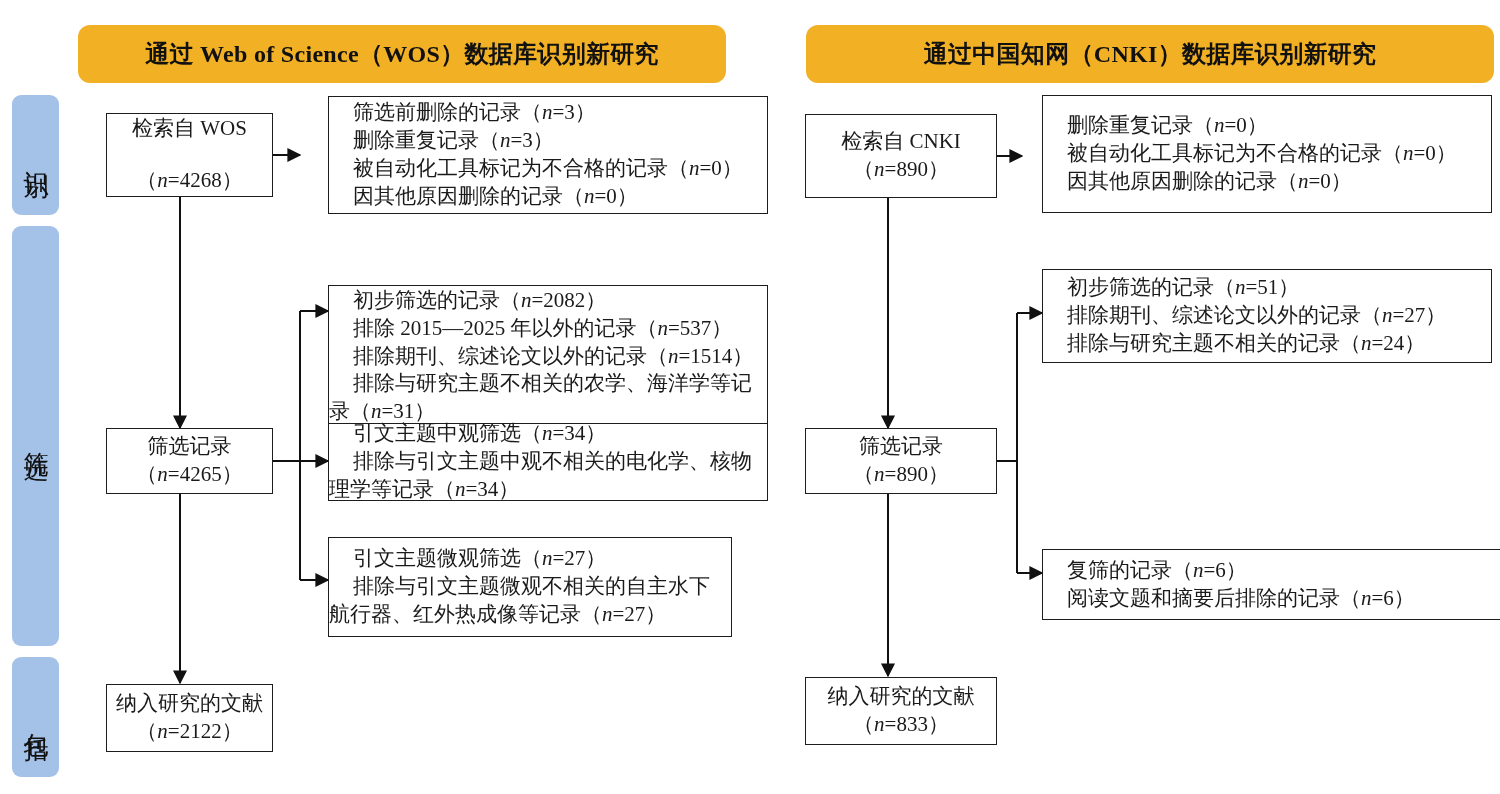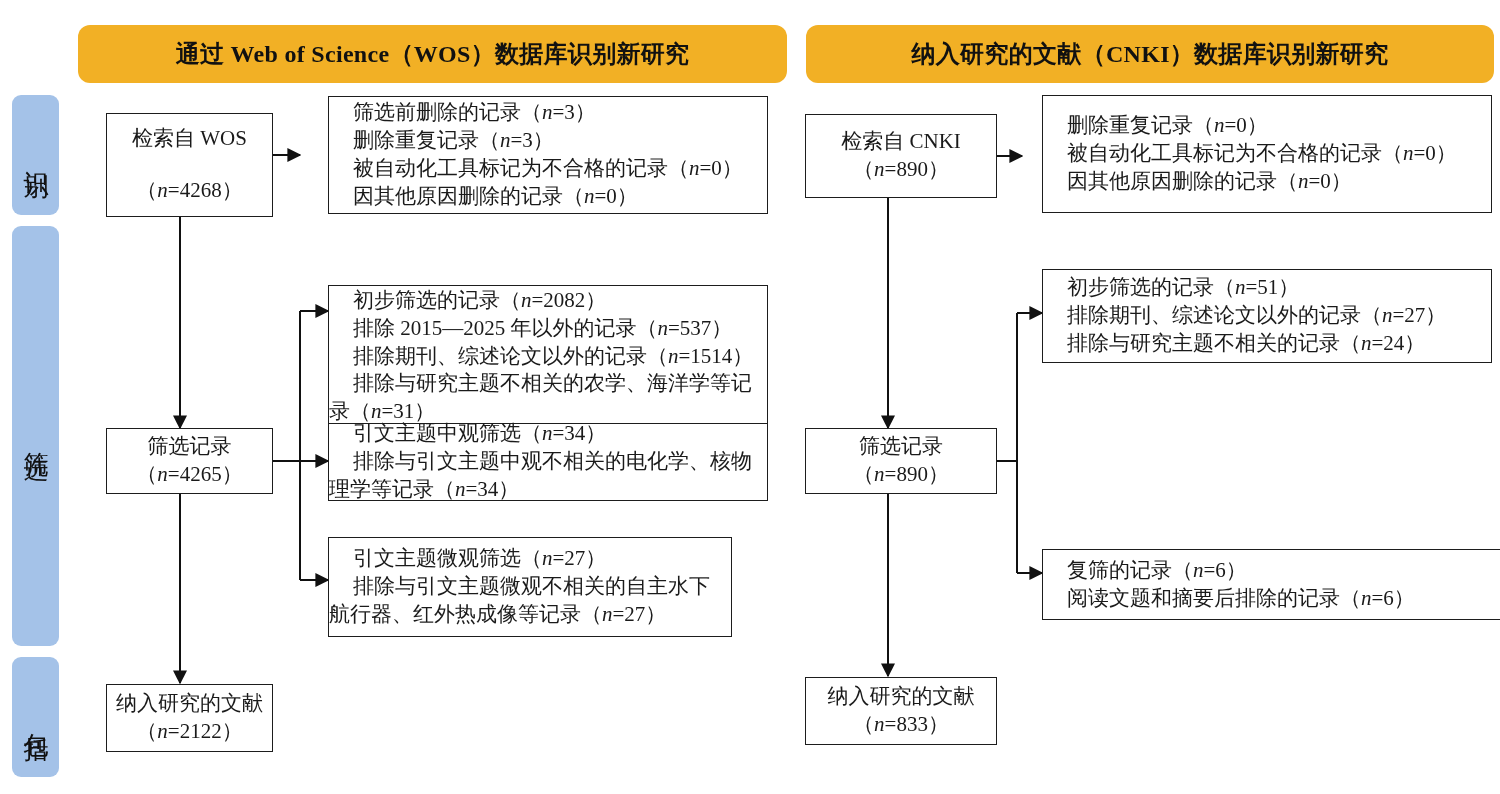--- a/index.html
+++ b/index.html
@@ -131,24 +131,24 @@
   <div class="stage-label" style="left:12px; top:95px; width:47px; height:120px;">
     <span>识别</span>
   </div>
   <div class="stage-label" style="left:12px; top:226px; width:47px; height:420px;">
     <span>筛选</span>
   </div>
   <div class="stage-label" style="left:12px; top:657px; width:47px; height:120px;">
     <span>包括</span>
   </div>
 
-  <div class="db-header" style="left:78px; top:25px; width:709px; height:58px;">通过 Web of Science（WOS）数据库识别新研究</div>
-  <div class="db-header" style="left:806px; top:25px; width:688px; height:58px;">纳入研究的文献（CNKI）数据库识别新研究</div>
-
-  <div class="box center" style="left:106px; top:113px; width:167px; height:104px;gap:24px;">
+  <div class="db-header" style="left:78px; top:25px; width:648px; height:58px;">通过 Web of Science（WOS）数据库识别新研究</div>
+  <div class="db-header" style="left:806px; top:25px; width:688px; height:58px;">通过中国知网（CNKI）数据库识别新研究</div>
+
+  <div class="box center" style="left:106px; top:113px; width:167px; height:84px;gap:24px;">
     <div class="line">检索自 WOS</div>
     <div class="line">（<i class="n-italic">n</i>=4268）</div>
   </div>
 
   <div class="box listbox" style="left:328px; top:96px; width:440px; height:118px;">
     <div class="line">筛选前删除的记录（<i class="n-italic">n</i>=3）</div>
     <div class="line">删除重复记录（<i class="n-italic">n</i>=3）</div>
     <div class="line">被自动化工具标记为不合格的记录（<i class="n-italic">n</i>=0）</div>
     <div class="line">因其他原因删除的记录（<i class="n-italic">n</i>=0）</div>
   </div>

